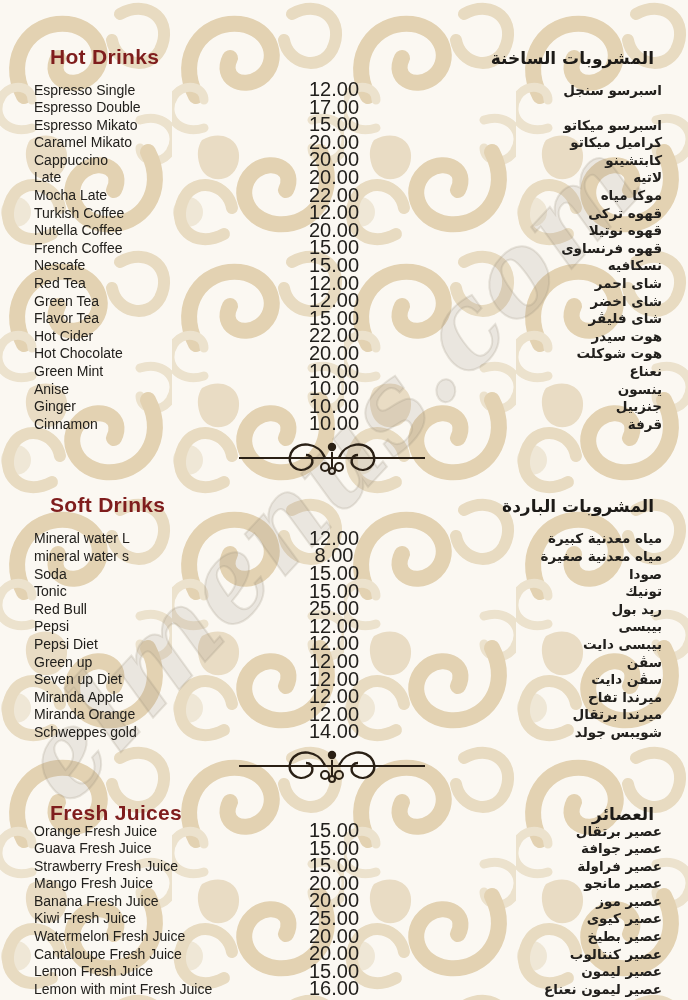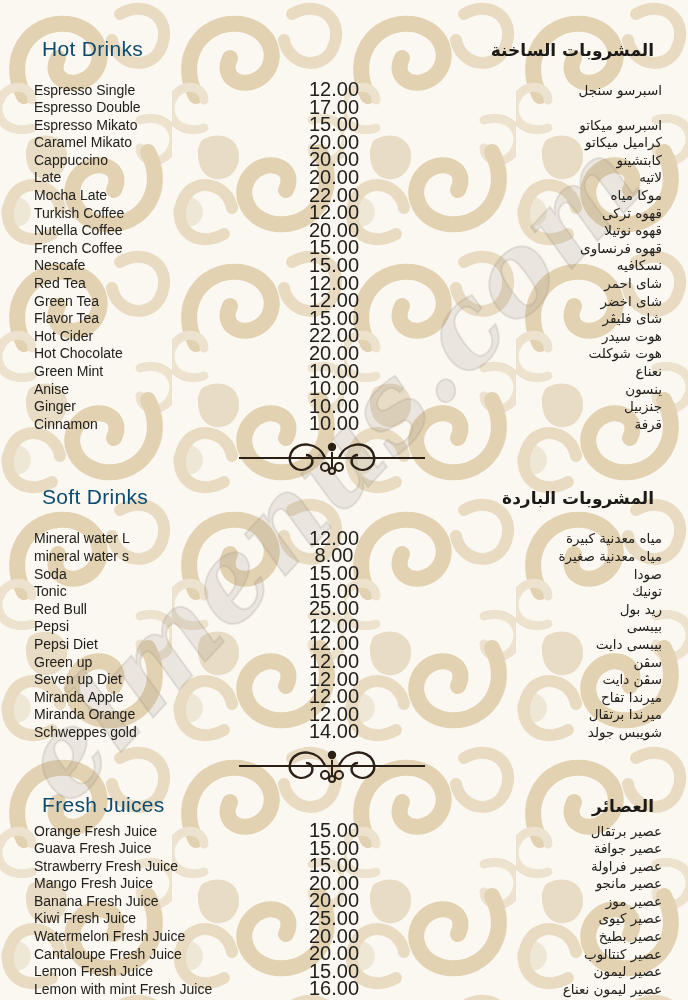--- a/index.html
+++ b/index.html
@@ -16,31 +16,31 @@
     font-size:112px;letter-spacing:2px;white-space:nowrap;
     color:rgba(148,138,122,0.16);
     -webkit-text-stroke:2px rgba(148,138,122,0.20);
     pointer-events:none;
   }
   .page{
     position:absolute;top:0;left:0;right:0;bottom:0;z-index:2;
     padding:28px 26px 0 34px;box-sizing:border-box;
   }
   .section-header{display:flex;justify-content:space-between;align-items:baseline;height:26px}
-  .h-en{margin:8px;font-size:21px;line-height:26px;font-weight:normal;letter-spacing:.3px;color:#0c4a6e}
+  .h-en{margin:16px;font-size:21px;line-height:26px;font-weight:bold;letter-spacing:.3px;color:#7f1d1d}
   .h-ar{margin:8px;font-size:17px;line-height:26px;font-weight:bold;direction:rtl;
         font-family:"DejaVu Sans",sans-serif;color:#1c1a17}
   .rows{display:block}
   .rows.hot{margin-top:24px}
   .rows.soft{margin-top:25px}
   .rows.fresh{margin-top:9px}
   .row{display:grid;grid-template-columns:268px 64px 1fr;height:17.6px;align-items:center}
   .name{font-size:14px;white-space:nowrap}
   .price{font-size:20px;text-align:center;white-space:nowrap}
-  .ar{font-size:13.5px;font-weight:normal;text-align:right;direction:rtl;white-space:nowrap;
+  .ar{font-size:13.5px;font-weight:bold;text-align:right;direction:rtl;white-space:nowrap;
       font-family:"DejaVu Sans",sans-serif}
   .divider{height:46px;position:relative}
   .divider svg{position:absolute;left:203px;top:0}
 </style>
 </head>
 <body>
 
 <svg class="bg" width="688" height="1000" aria-hidden="true">
   <defs>
     <pattern id="dm" width="172" height="248" patternUnits="userSpaceOnUse">

